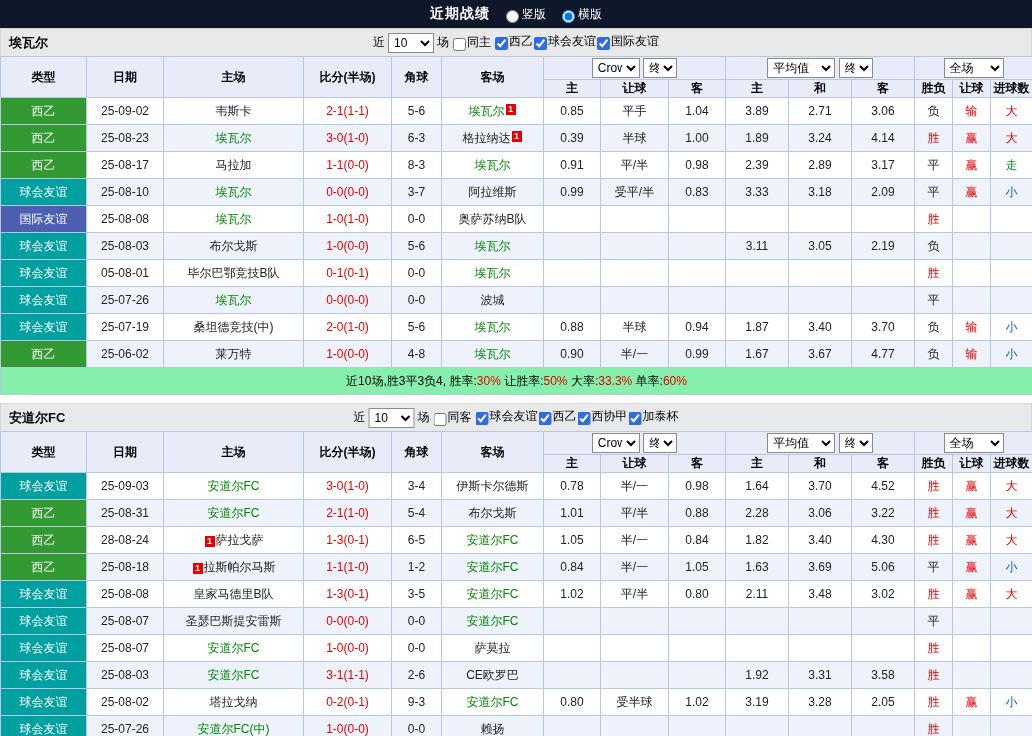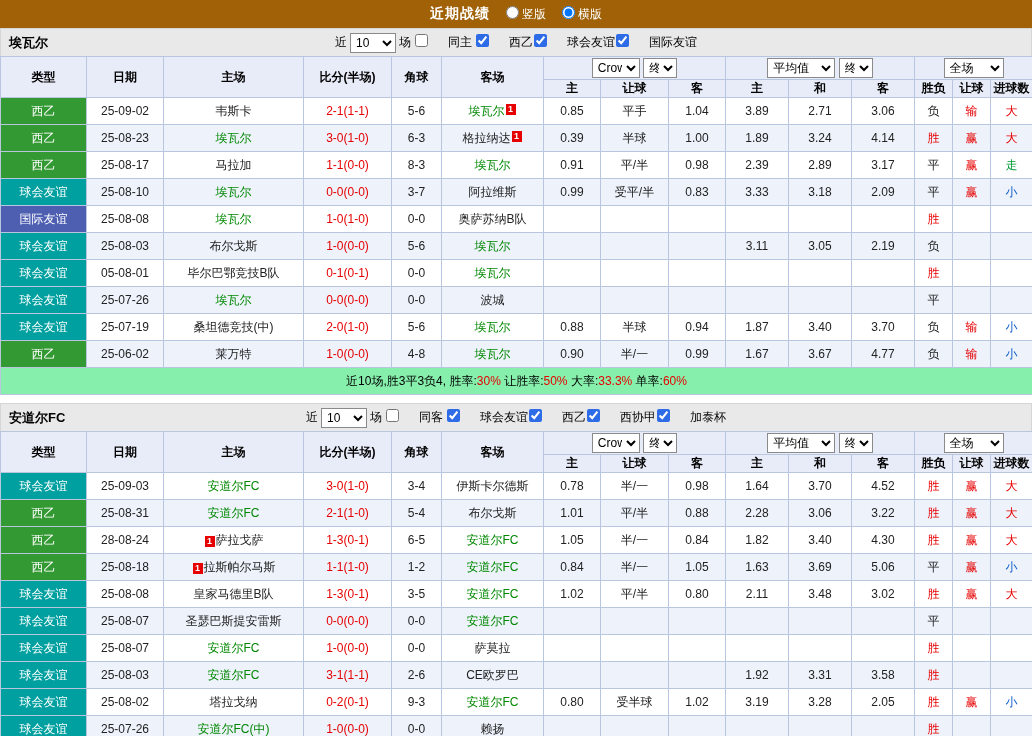--- a/index.html
+++ b/index.html
@@ -1,26 +1,26 @@
 <!DOCTYPE html>
 <html><head>
 <meta charset="utf-8">
 <style>
   html,body{margin:0;padding:0;}
   body{width:1032px;font-family:"Liberation Sans","DejaVu Sans",sans-serif;background:#fff;color:#222;}
   .page{width:1032px;}
-  .topbar{height:28px;background:#a16207;display:flex;align-items:center;justify-content:center;gap:16px;}
+  .topbar{height:28px;background:#0f172a;display:flex;align-items:center;justify-content:center;gap:16px;}
   .tb-title{color:#fff;font-weight:bold;font-size:14px;letter-spacing:1px;}
-  .radio-opt{display:inline-flex;align-items:flex-start;gap:3px;color:#fff;font-size:12px;cursor:pointer;}
+  .radio-opt{display:inline-flex;align-items:flex-end;gap:3px;color:#fff;font-size:12px;cursor:pointer;}
   .radio-opt input{margin:0;width:13px;height:13px;}
   .block{margin-bottom:8px;}
   .band{height:27px;background:#e9e9e9;position:relative;display:flex;align-items:center;border:1px solid #d6d6d6;border-bottom:none;}
   .team-name{font-size:13px;font-weight:bold;padding-left:8px;color:#000;}
   .filters{position:absolute;left:50%;transform:translateX(-50%);display:flex;align-items:center;gap:3px;font-size:12px;white-space:nowrap;color:#000;}
-  .chk{display:inline-flex;align-items:flex-start;gap:19px;cursor:pointer;}
+  .chk{display:inline-flex;align-items:flex-end;gap:0;cursor:pointer;}
   .chk input{margin:0 1px;width:13px;height:13px;accent-color:#2e6be6;}
   .sel{height:20px;font-size:12px;border:1px solid #8a8a8a;background:#fff;padding:0 1px;}
   .w44{width:46px}.w62{width:48px}.w52{width:34px}.w66{width:68px}.w58{width:60px}
   table.grid{width:1032px;border-collapse:collapse;table-layout:fixed;font-size:12px;}
   .grid th,.grid td{border:1px solid #b9c6e0;text-align:center;padding:0 2px;overflow:hidden;white-space:nowrap;height:26px;}
   .grid thead th{background:#e8ecf8;font-weight:bold;color:#000;}
   .grid thead tr:first-child th{height:22px;}
   .grid thead tr.subhead th{height:17px;}
   tbody tr:nth-child(even){background:#edf2fb;}
   td.type{color:#fff;}

